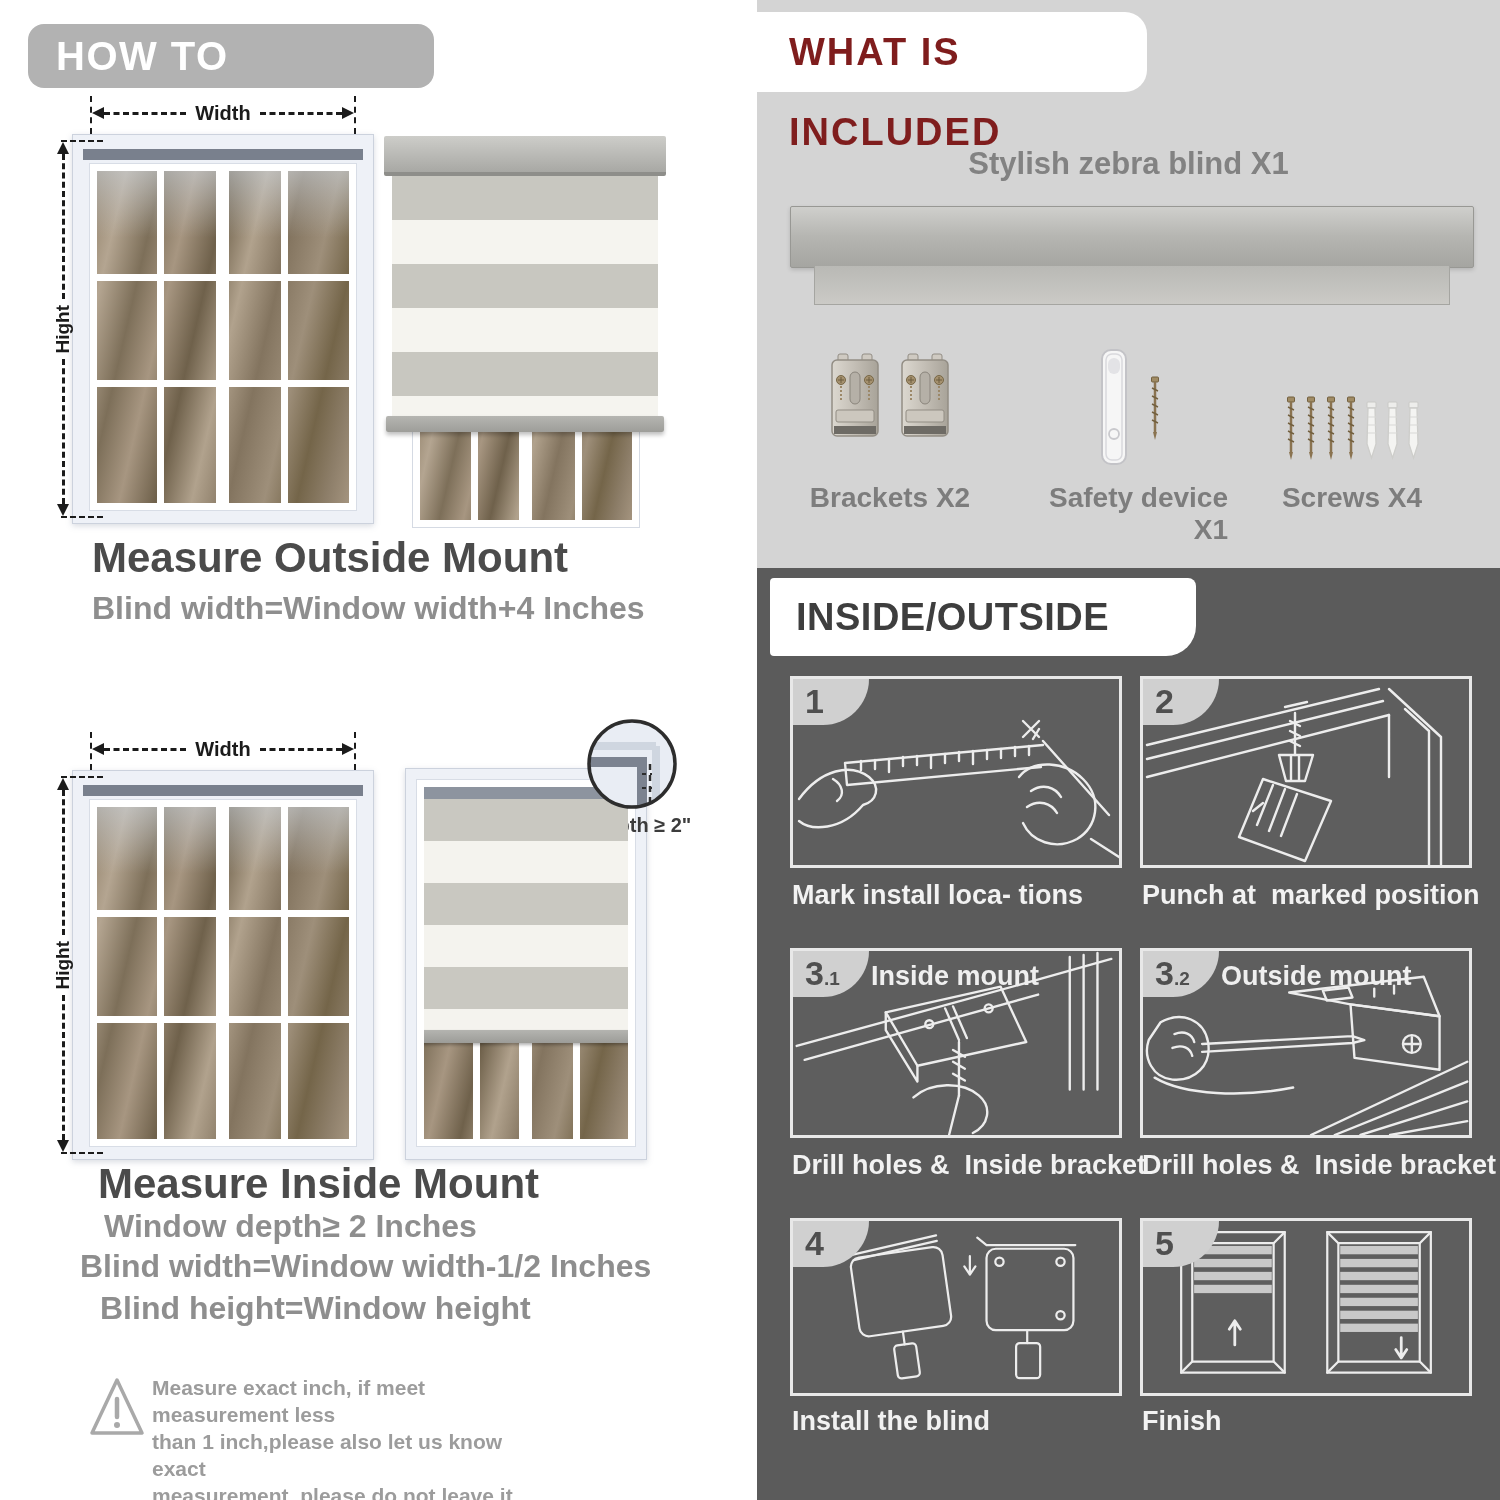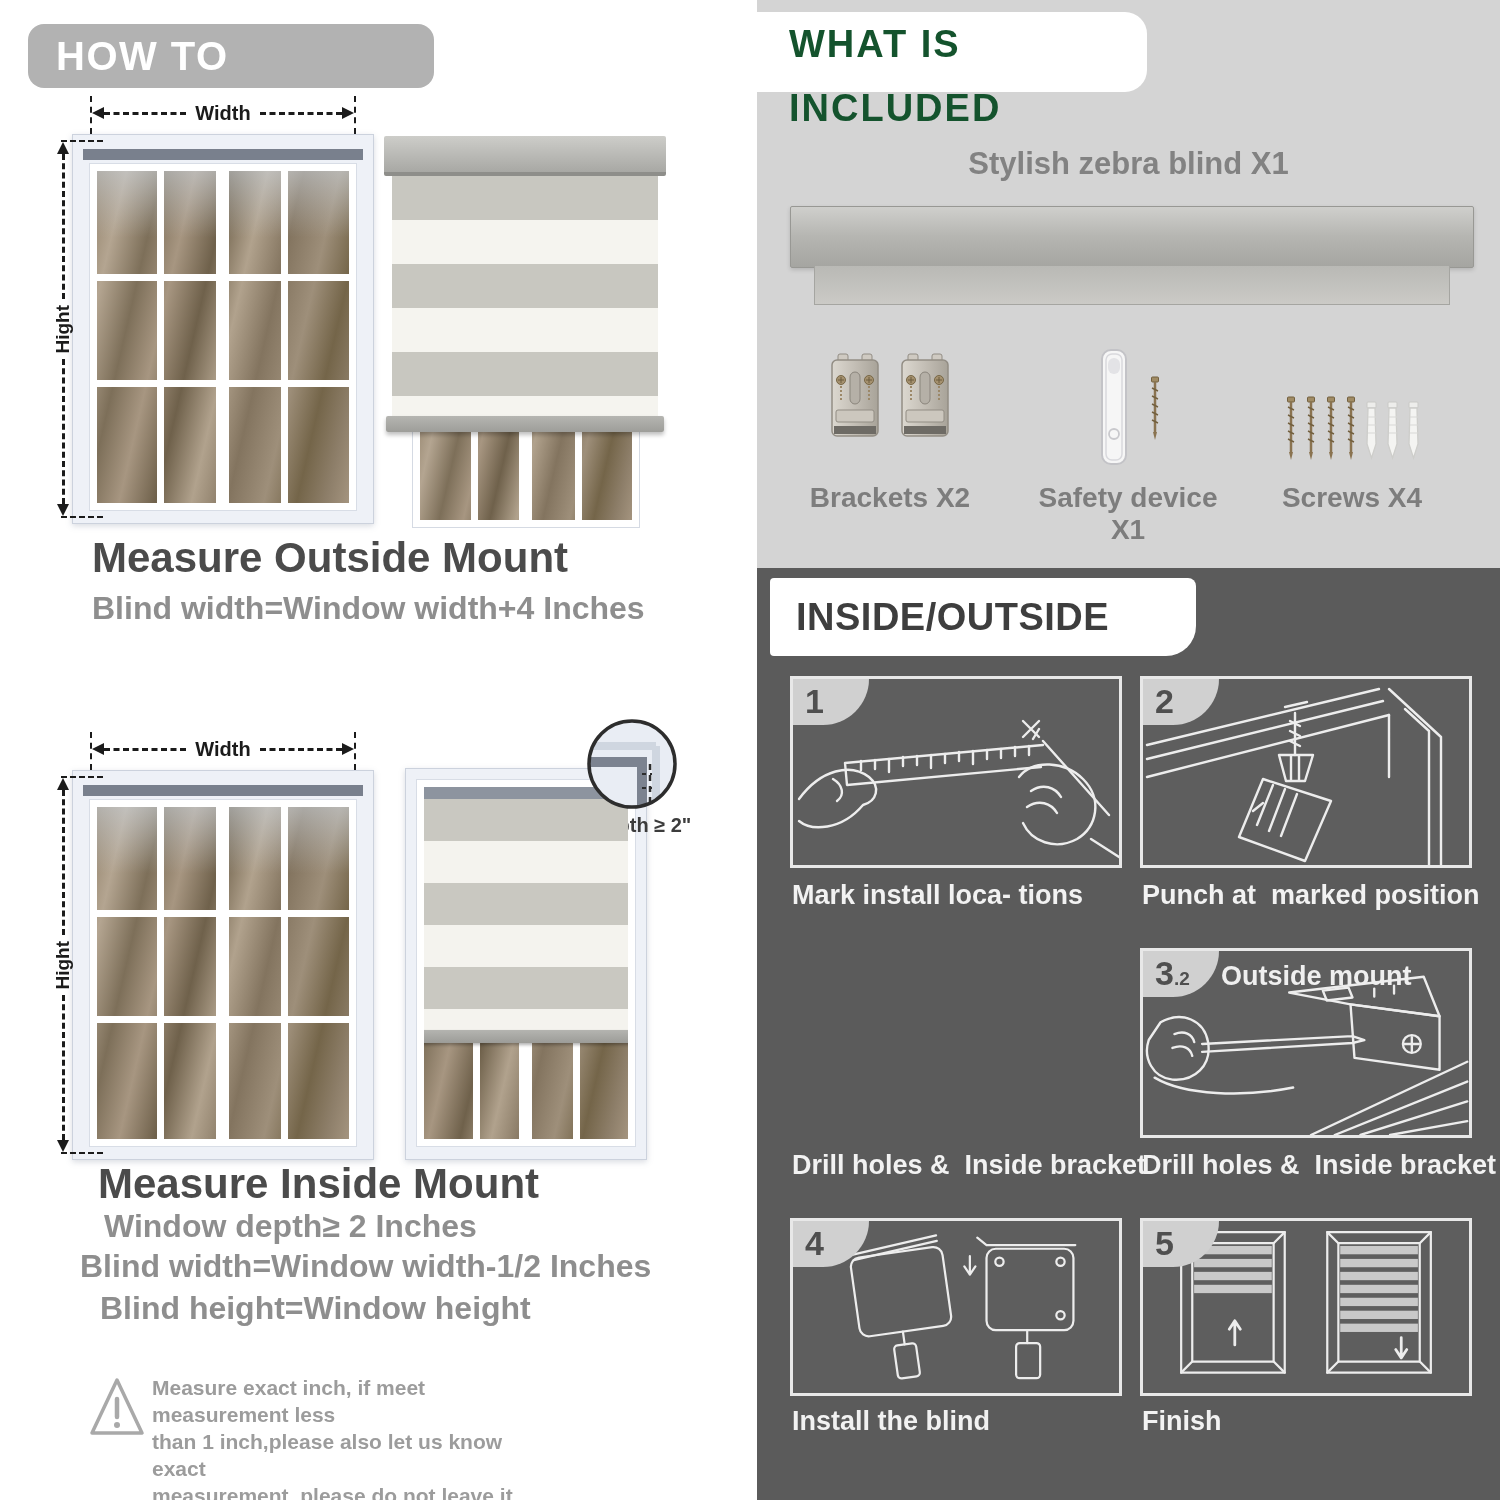--- a/index.html
+++ b/index.html
@@ -56,21 +56,21 @@
   .ah-d{width:0;height:0;border-left:6px solid transparent;border-right:6px solid transparent;border-top:12px solid #1b1b1b;}
   .labv{writing-mode:vertical-rl;transform:rotate(180deg);font-size:19px;font-weight:bold;margin:6px 0;color:#1b1b1b;}
   .htick{position:absolute;width:42px;border-top:2.5px dashed #1b1b1b;left:7px;}
 
   .depth-label{font-size:20px;font-weight:bold;color:#3c3c3c;}
   .warn-text{font-size:21px;font-weight:bold;color:#9c9c9c;line-height:27px;white-space:pre-line;}
 
   
   .panel-top{left:757px;top:0;width:743px;height:568px;background:#d4d4d4;}
   .hdr-included{left:757px;top:12px;width:358px;height:80px;background:#fff;border-radius:0 22px 22px 0;
-    color:#14532d;font-size:38px;font-weight:bold;line-height:64px;padding-left:32px;letter-spacing:2px;}
+    color:#7f1d1d;font-size:38px;font-weight:bold;line-height:80px;padding-left:32px;letter-spacing:2px;}
   .product-label{left:757px;top:146px;width:743px;text-align:center;font-size:31px;font-weight:bold;color:#828282;}
   .headrail{left:790px;top:206px;width:682px;height:60px;border:1px solid #989894;border-radius:2px;
     background:linear-gradient(180deg,#cfcfcc 0%,#b5b5b1 50%,#a5a5a1 100%);box-shadow:0 2px 4px rgba(0,0,0,.15);}
   .valance{left:814px;top:266px;width:634px;height:38px;border:1px solid #a5a5a1;border-top:none;
     background:linear-gradient(180deg,#b9b9b5,#cbcac6);}
   .part-icons{position:absolute;display:flex;justify-content:center;align-items:flex-start;}
   .part-label{position:absolute;top:482px;text-align:center;font-size:28px;font-weight:bold;color:#7d7d7d;}
 
   .panel-bot{left:757px;top:568px;width:743px;height:932px;background:#5b5b5b;}
   .hdr-mount{left:770px;top:578px;width:400px;height:78px;background:#fff;border-radius:4px 8px 30px 4px;
@@ -279,21 +279,21 @@
       <rect x="14" y="10" width="12" height="16" rx="6" fill="#e3e3e6"></rect>
       <circle cx="20" cy="86" r="5" fill="none" stroke="#c9c9cd" stroke-width="1.8"></circle>
     </svg>
     <svg width="14" height="68" viewBox="0 0 14 68" style="margin-top:28px">
       <rect x="3.5" y="1" width="7" height="5" rx="1" fill="#a08b64" stroke="#73603f"></rect>
       <path d="M7,6 V56" stroke="#8a7350" stroke-width="2.5"></path>
       <path d="M4,12 l6,3 M4,20 l6,3 M4,28 l6,3 M4,36 l6,3 M4,44 l6,3" stroke="#73603f" stroke-width="1.4"></path>
       <path d="M9,56 l-2,8 -2,-8 z" fill="#8a7350"></path>
     </svg>
   </div>
-  <div class="part-label" style="left:1028px;width:200px;">Safety device X1</div>
+  <div class="part-label" style="left:1028px;width:200px;text-align:right;">Safety device X1</div>
 
   <div class="part-icons" style="left:1262px;top:396px;width:180px;gap:6px;">
     <svg width="14" height="66" viewBox="0 0 14 66">
       <rect x="3.5" y="1" width="7" height="5" rx="1" fill="#a08b64" stroke="#73603f"></rect>
       <path d="M7,6 V56" stroke="#8a7350" stroke-width="2.5"></path>
       <path d="M4,11 l6,3 M4,19 l6,3 M4,27 l6,3 M4,35 l6,3 M4,43 l6,3" stroke="#73603f" stroke-width="1.4"></path>
       <path d="M9,56 l-2,8 -2,-8 z" fill="#8a7350"></path>
     </svg>
     <svg width="14" height="66" viewBox="0 0 14 66">
       <rect x="3.5" y="1" width="7" height="5" rx="1" fill="#a08b64" stroke="#73603f"></rect>
@@ -359,20 +359,36 @@
         <path d="M152,34 V76 M147,42 l10,5 M147,52 l10,5 M147,62 l10,5 M142,28 L164,23"></path>
         <path d="M136,76 L170,76 L162,102 L143,102 Z M148,77 v24 M156,77 v24"></path>
         <path d="M120,100 L188,122 L162,182 L96,158 Z"></path>
         <path d="M130,106 L114,146 M142,110 L126,152 M154,115 L138,157 M120,124 l-10,8"></path>
       </g>
     </svg>
     <div class="badge"><span>2</span><span class="badge-sub"></span></div>
   </div>
   <div class="caption" style="left:1142px;top:880px;">Punch at  marked position</div>
 
+  <div class="tile" style="left:790px;top:948px;height:190px;">
+    <svg viewBox="0 0 326 186">
+      <g fill="none" stroke="#ededed" stroke-width="2.4" stroke-linecap="round" stroke-linejoin="round">
+        <path d="M2,96 L242,30 L320,8 M10,110 L246,44"></path>
+        <path d="M278,6 V140 M292,4 V140 M306,2 V140"></path>
+        <path d="M92,62 L208,36 L234,92 L124,116 Z"></path>
+        <path d="M152,58 L166,90 M160,56 L174,88 M92,62 L92,80 L124,132 L124,116"></path>
+        <circle cx="136" cy="74" r="4"></circle>
+          <circle cx="196" cy="58" r="4"></circle>
+        <path d="M166,92 V146 M160,100 l12,7 M160,112 l12,7 M160,124 l12,7"></path>
+        <path d="M120,148 C138,132 170,132 186,146 C200,158 196,176 180,184 M166,146 L156,186"></path>
+      </g>
+    </svg>
+    <div class="badge"><span>3</span><span class="badge-sub">.1</span></div>
+    <div class="tile-title">Inside mount</div>
+  </div>
   <div class="caption" style="left:792px;top:1150px;">Drill holes &amp;  Inside bracket</div>
 
   <div class="tile" style="left:1140px;top:948px;height:190px;">
     <svg viewBox="0 0 326 186">
       <g fill="none" stroke="#ededed" stroke-width="2.4" stroke-linecap="round" stroke-linejoin="round">
         <path d="M168,186 L326,112 M192,186 L326,132 M218,186 L326,152 M248,186 L326,172"></path>
         <path d="M208,54 L298,66 L298,120 L212,108 Z"></path>
         <path d="M146,42 L282,26 L298,66 L208,54 Z"></path>
         <path d="M180,40 l26,-3 l4,10 l-26,3 z M232,38 v8 M252,35 v8"></path>
         <circle cx="270" cy="94" r="9"></circle>

